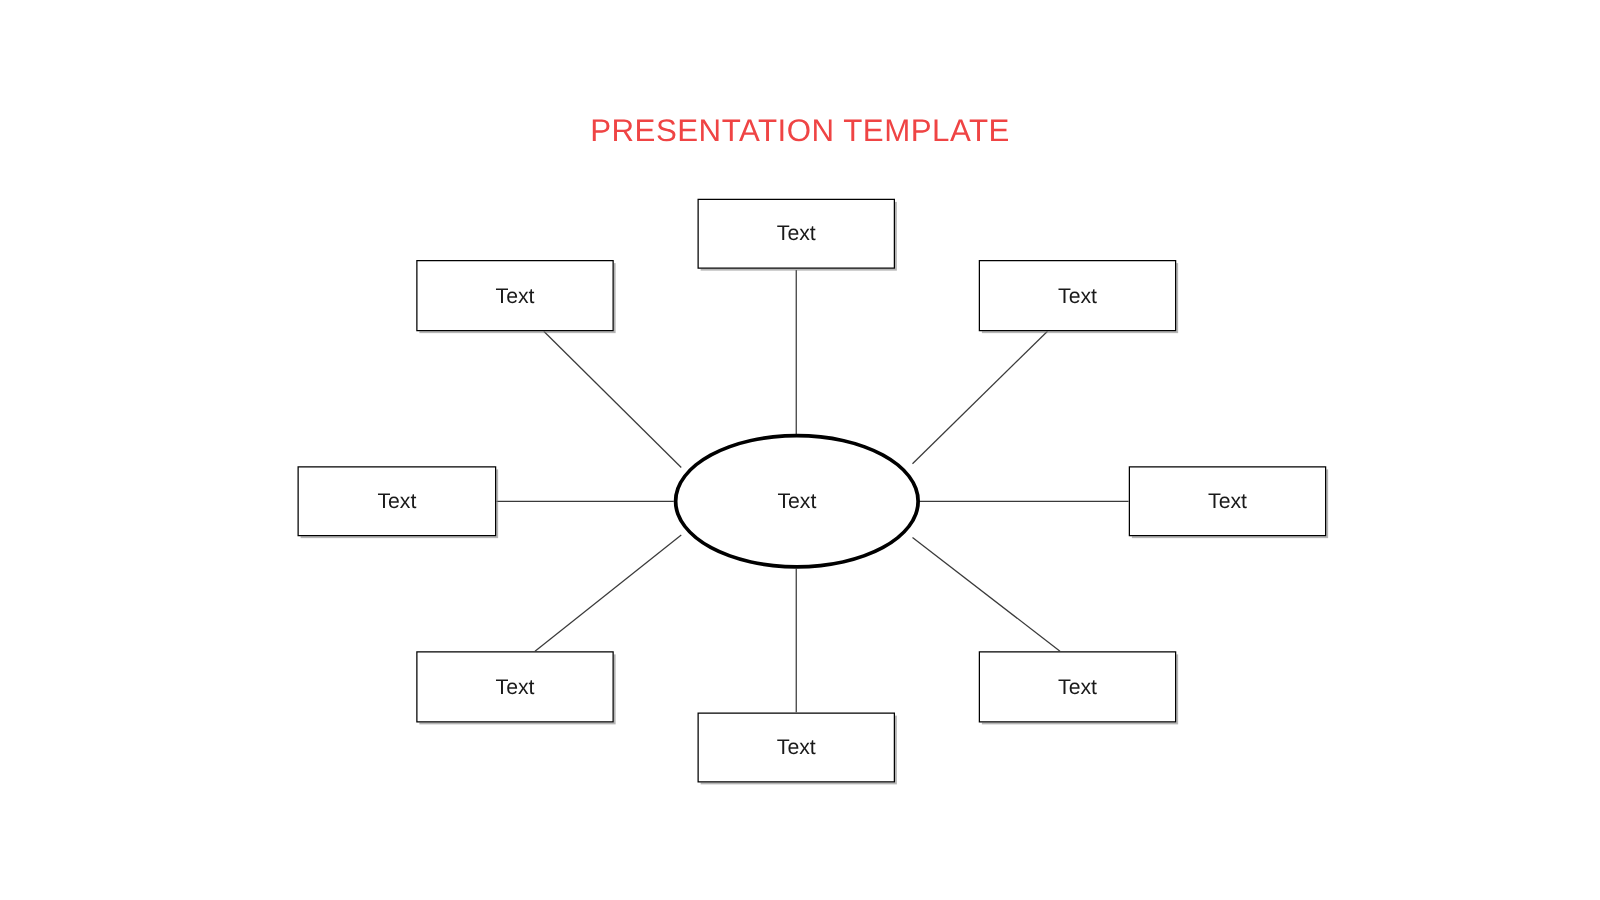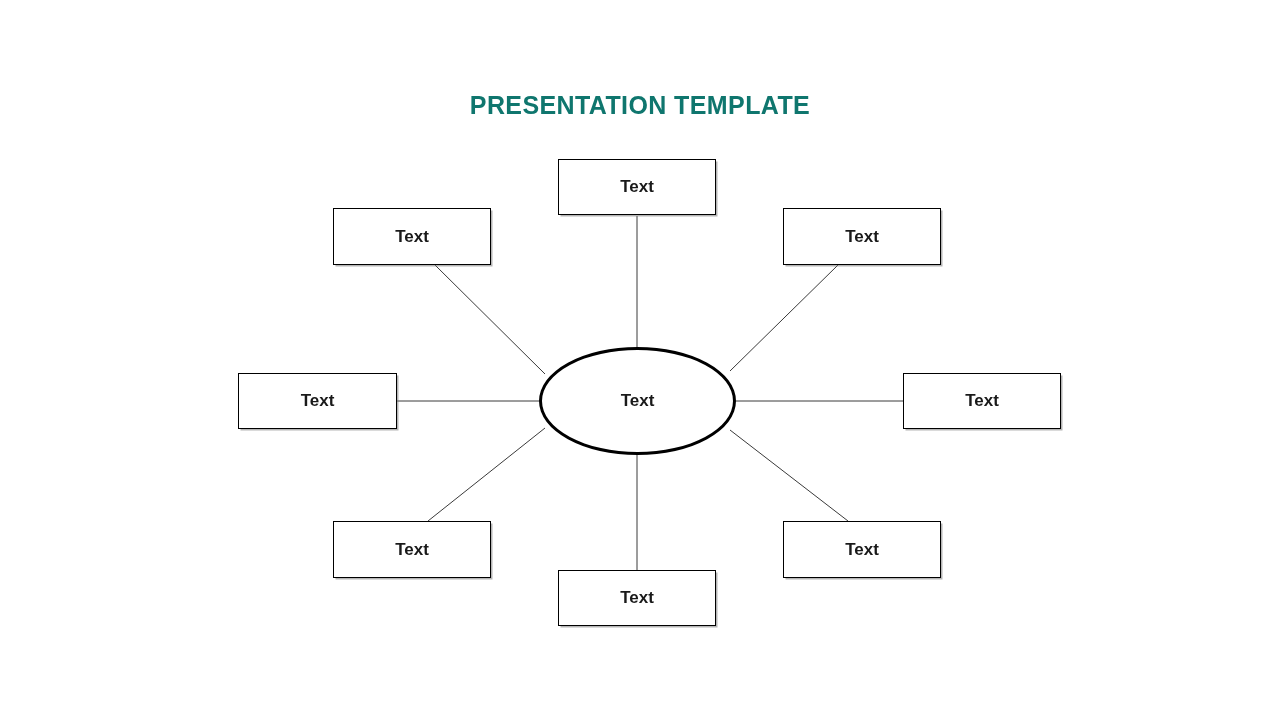--- a/index.html
+++ b/index.html
@@ -23,23 +23,23 @@
   }
 
   
   #slide-title {
     position: absolute;
     left: 0;
     top: 88px;
     width: 1280px;
     text-align: center;
     font-size: 25px;
-    font-weight: bold;
+    font-weight: normal;
     letter-spacing: 0.4px;
-    color: #0f766e;
+    color: #ef4444;
     line-height: 34px;
     white-space: nowrap;
   }
 
   
   #connectors {
     position: absolute;
     left: 0;
     top: 0;
     width: 1280px;
@@ -57,21 +57,21 @@
     box-sizing: border-box;
     background: #ffffff;
     border: 1px solid #000000;
     box-shadow: 2px 2px 0 -0.5px rgba(120,120,120,0.55);
     display: flex;
     align-items: center;
     justify-content: center;
   }
   .node-label {
     font-size: 17px;
-    font-weight: 700;
+    font-weight: 400;
     color: #1a1a1a;
     line-height: 20px;
     white-space: nowrap;
   }
 
   .center-node {
     position: absolute;
     box-sizing: border-box;
     background: #ffffff;
     border: 3px solid #000000;

